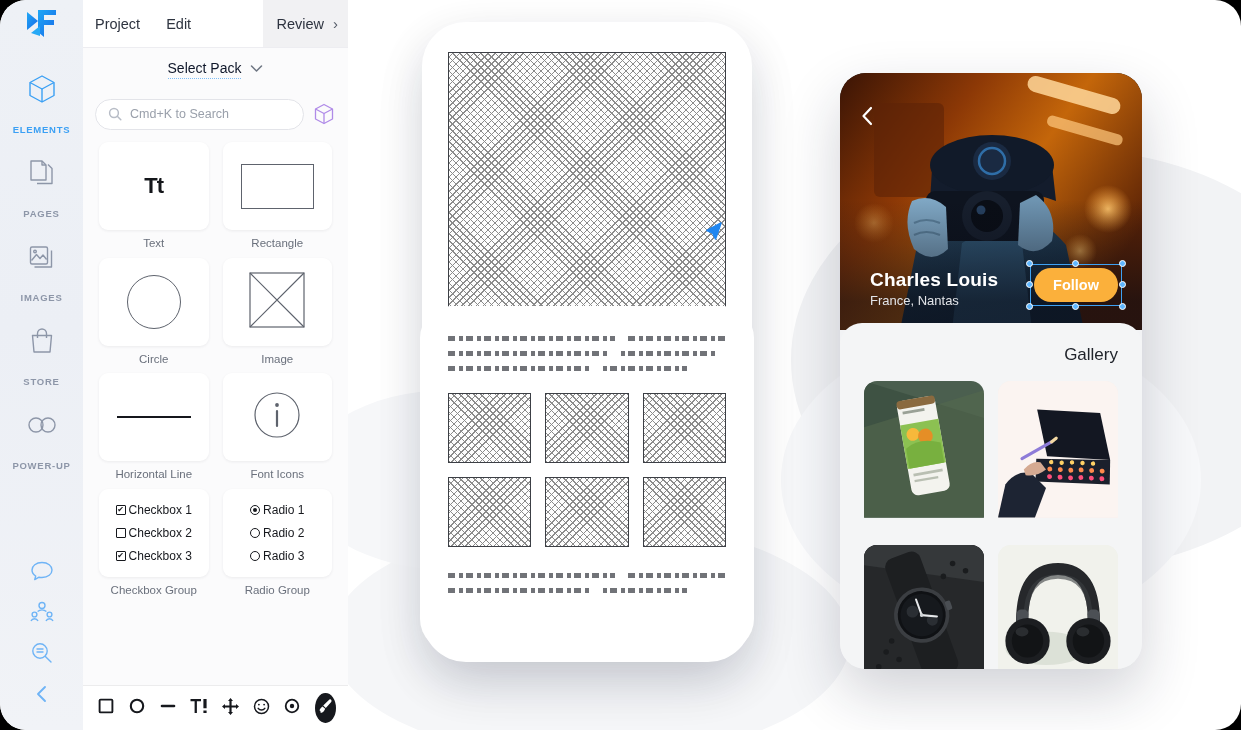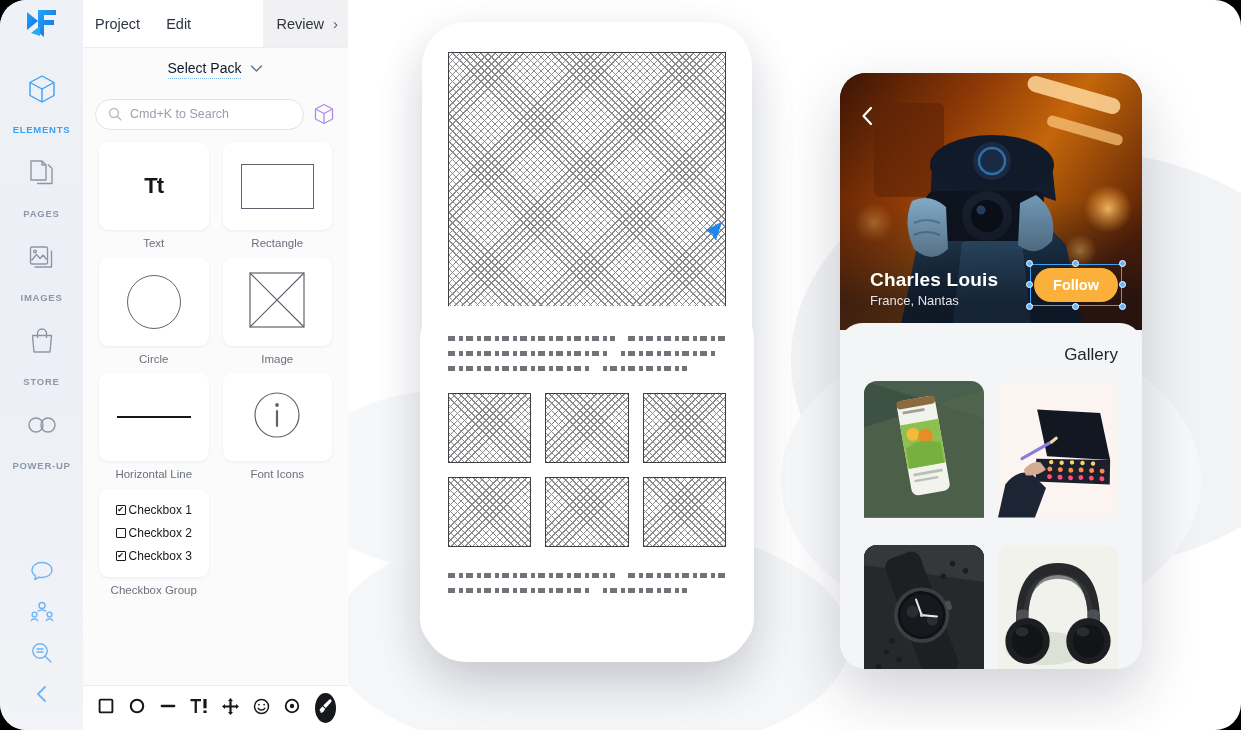--- a/index.html
+++ b/index.html
@@ -545,20 +545,39 @@
             </div>
             <div class="mini-row">
               <span class="mini-box on"></span>
               <span>Checkbox 3</span>
             </div>
           </div>
         </div>
         <span class="el-name">Checkbox Group</span>
       </div>
 
+      <div class="el-cell">
+        <div class="el-tile">
+          <div class="mini-list">
+            <div class="mini-row">
+              <span class="mini-radio on"></span>
+              <span>Radio 1</span>
+            </div>
+            <div class="mini-row">
+              <span class="mini-radio"></span>
+              <span>Radio 2</span>
+            </div>
+            <div class="mini-row">
+              <span class="mini-radio"></span>
+              <span>Radio 3</span>
+            </div>
+          </div>
+        </div>
+        <span class="el-name">Radio Group</span>
+      </div>
 
     </div>
 
     <div id="toolbar">
       <div class="tool">
         <span>
           <svg width="16" height="16" viewBox="0 0 16 16" fill="none" stroke="currentColor" stroke-width="1.9">
               <rect x="1.6" y="1.6" width="12.8" height="12.8" rx="1"></rect>
             </svg>
         </span>

